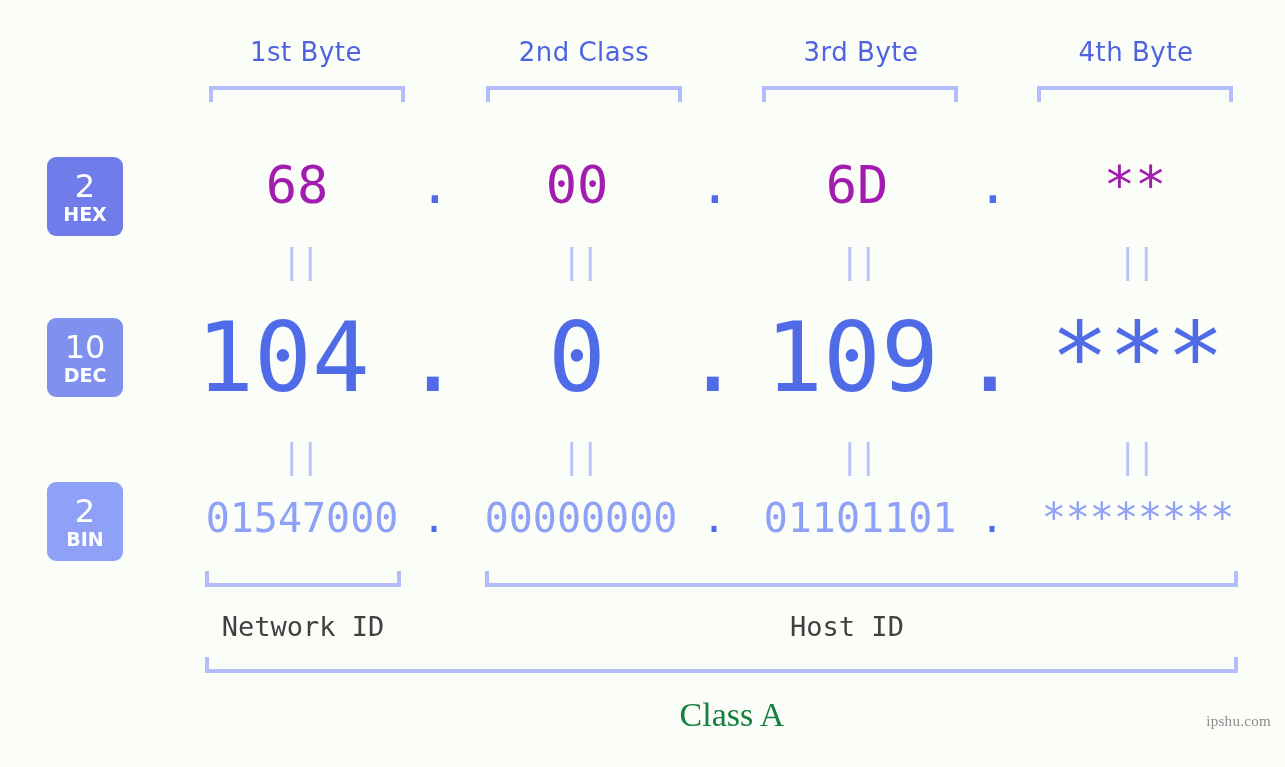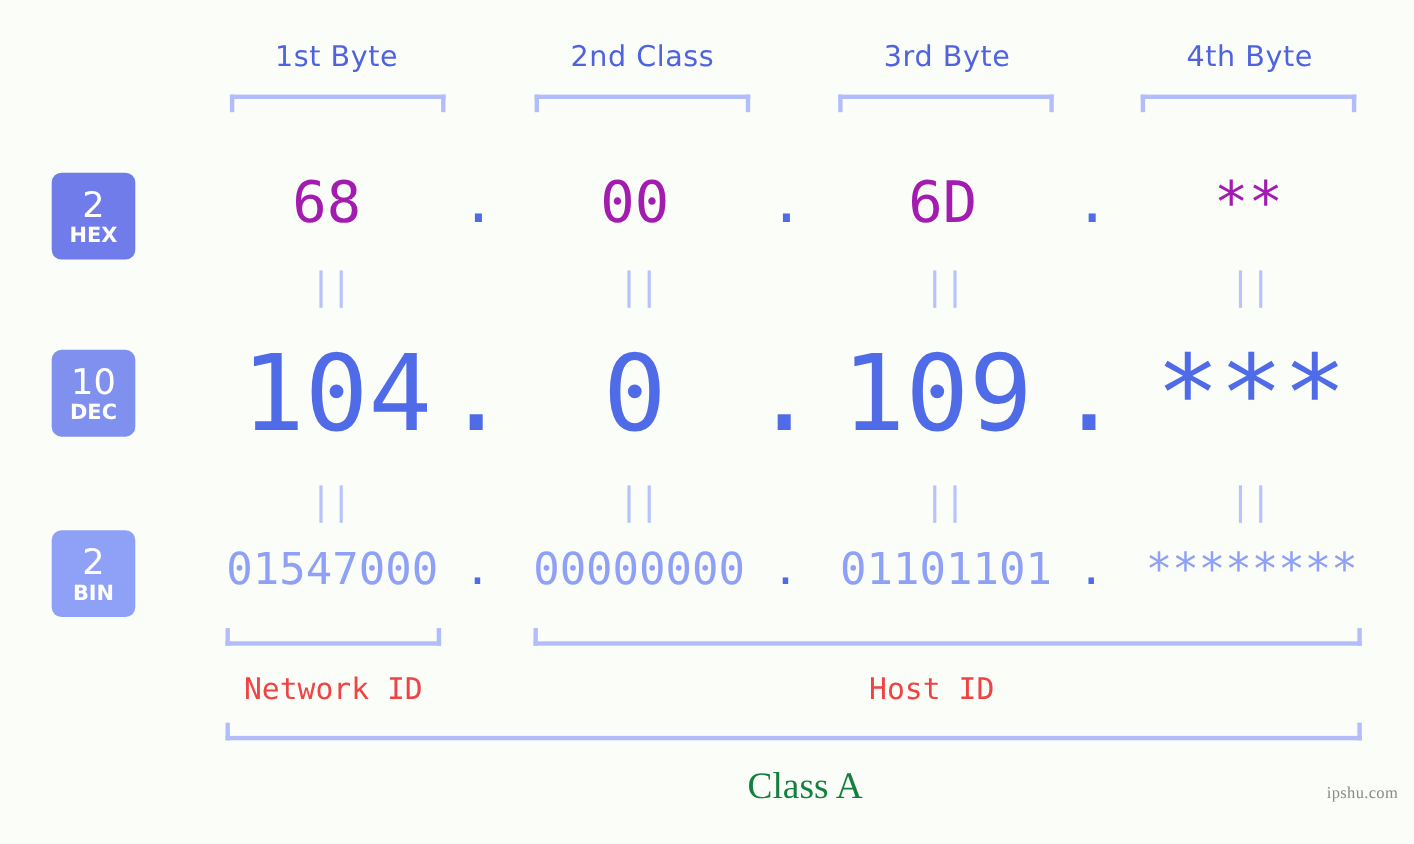--- a/index.html
+++ b/index.html
@@ -143,21 +143,21 @@
     letter-spacing: -2px;
   }
 
   
   .section-label {
     position: absolute;
     text-align: center;
     font-family: "DejaVu Sans Mono", monospace;
     font-size: 27px;
     line-height: 32px;
-    color: #ef4444;
+    color: #404040;
     white-space: nowrap;
   }
 
   .class-label {
     position: absolute;
     text-align: center;
     font-family: Liberation Serif, serif;
     font-size: 34px;
     line-height: 40px;
     color: #15803d;
@@ -212,21 +212,21 @@
   <div class="val row-hex" style="left:757px; width:200px;">6D</div>
   <div class="dot dot-hex" style="left:968px; top:154px; width:50px; line-height:62px;">.</div>
 
   <div class="val row-hex" style="left:1035px; width:200px;">**</div>
 
   <div class="eq" style="left:280px; top:244px;">||</div>
   <div class="eq" style="left:560px; top:244px;">||</div>
   <div class="eq" style="left:838px; top:244px;">||</div>
   <div class="eq" style="left:1116px; top:244px;">||</div>
 
-  <div class="val row-dec" style="left:206px; width:200px;">104</div>
+  <div class="val row-dec" style="left:183px; width:200px;">104</div>
   <div class="dot dot-dec" style="left:398px; top:300px; width:70px; line-height:116px;">.</div>
 
   <div class="val row-dec" style="left:477px; width:200px;">0</div>
   <div class="dot dot-dec" style="left:678px; top:300px; width:70px; line-height:116px;">.</div>
 
   <div class="val row-dec" style="left:752px; width:200px;">109</div>
   <div class="dot dot-dec" style="left:955px; top:300px; width:70px; line-height:116px;">.</div>
 
   <div class="val row-dec" style="left:1035px; width:205px;">***</div>
 

